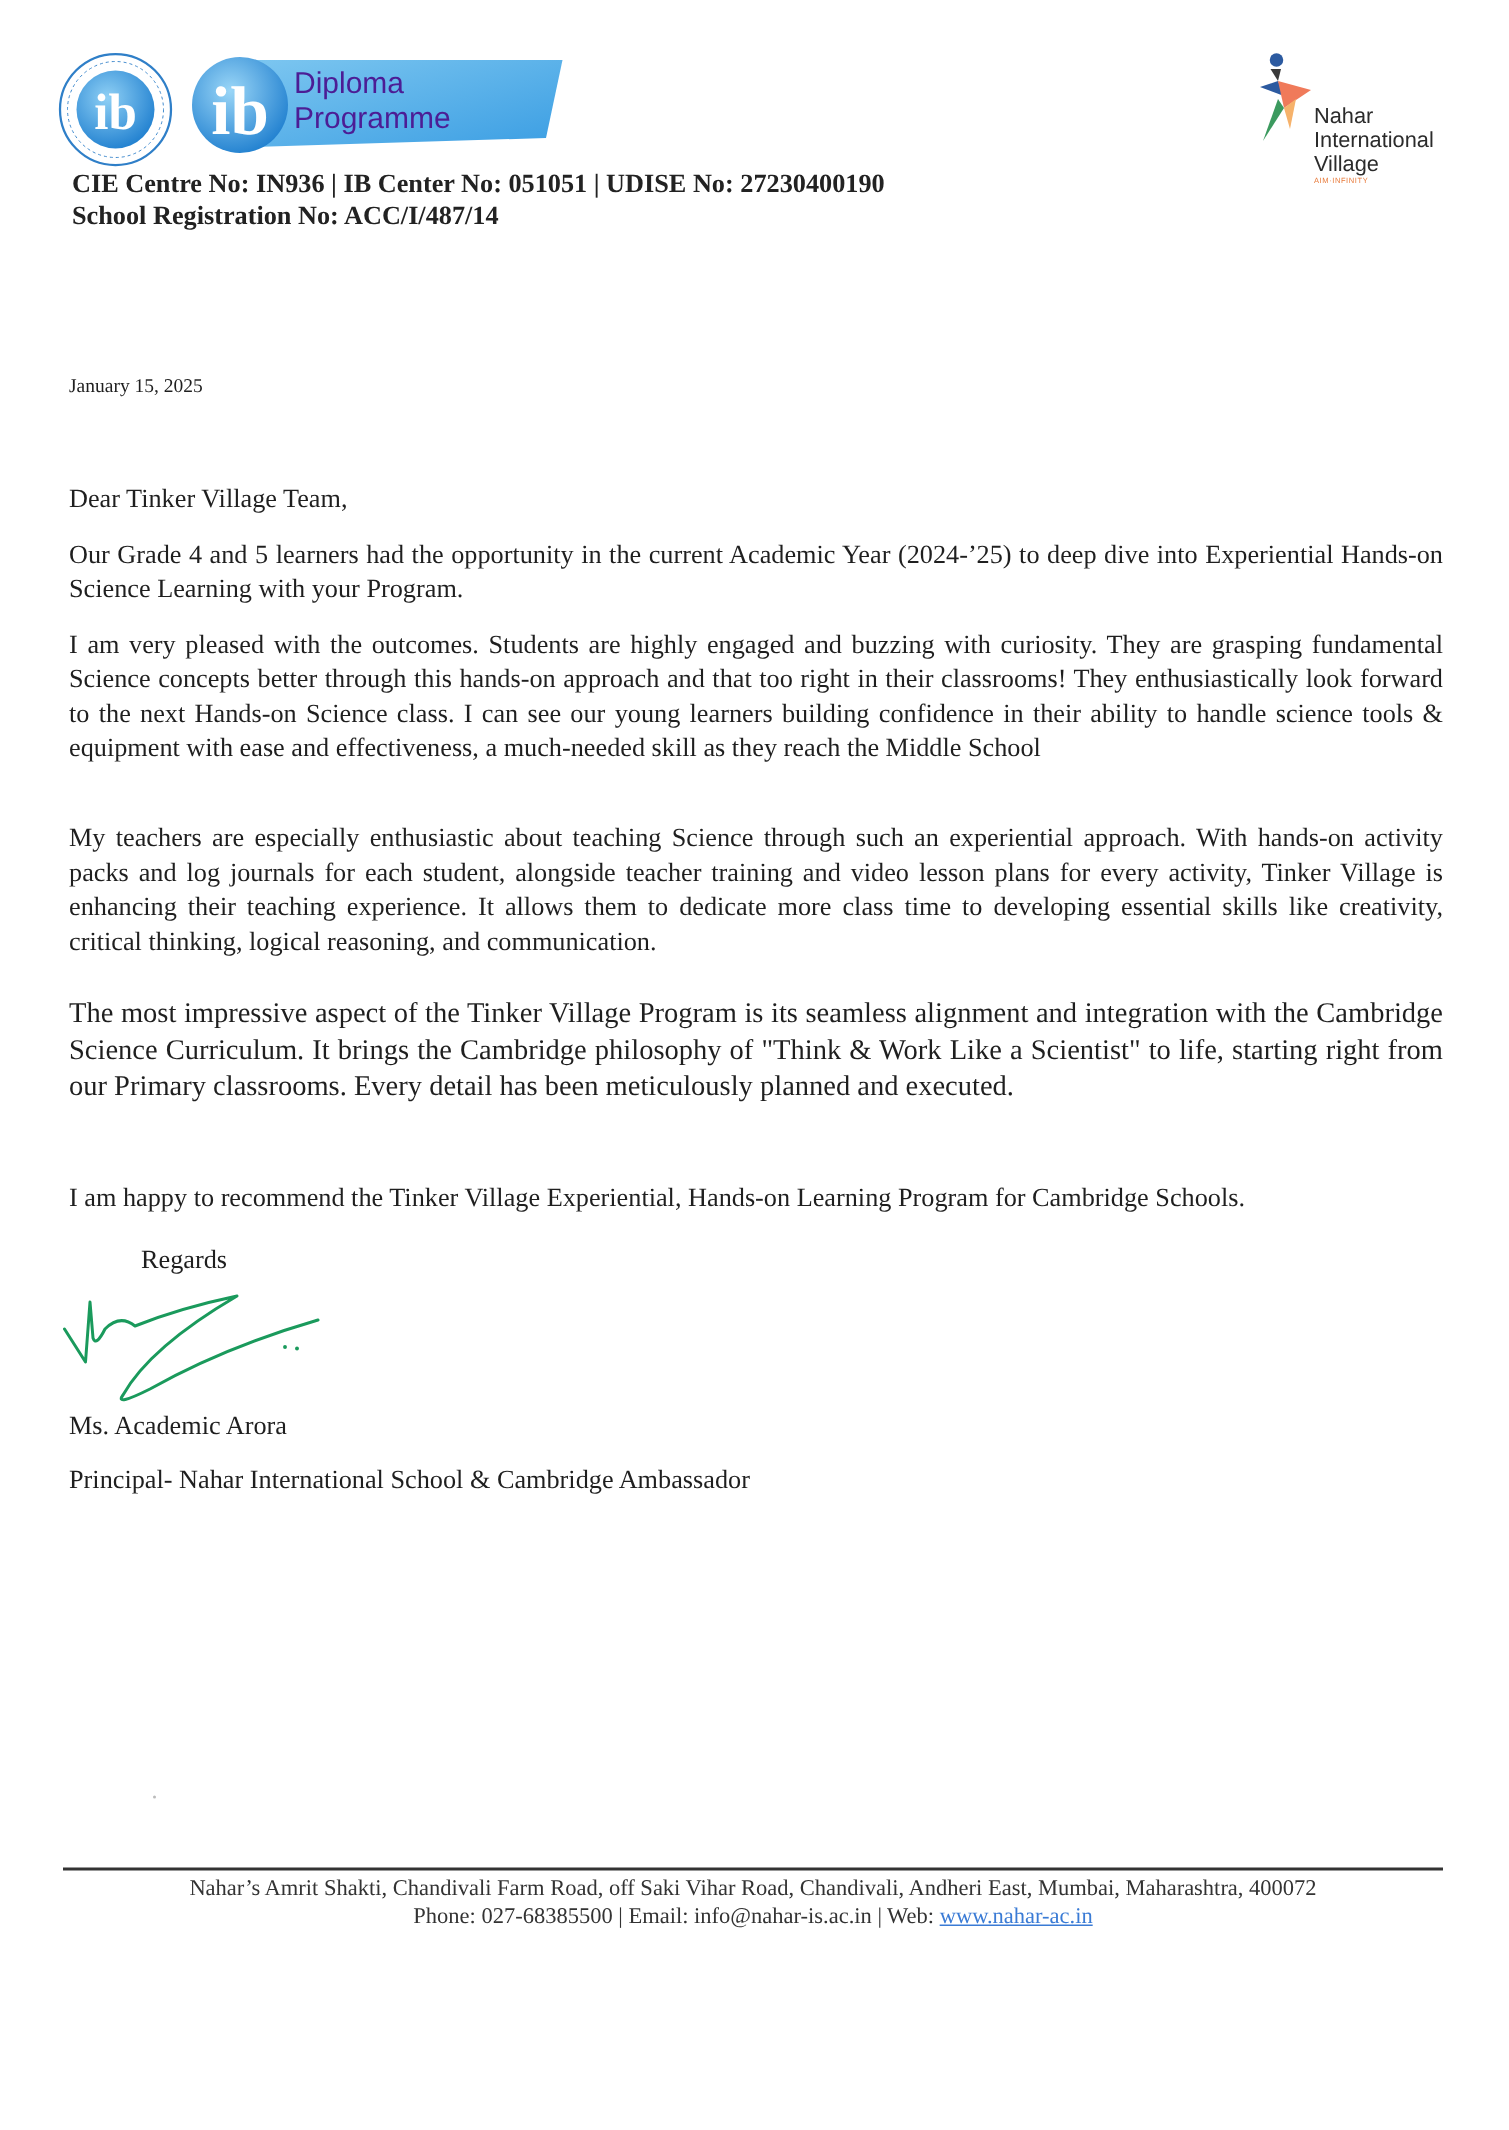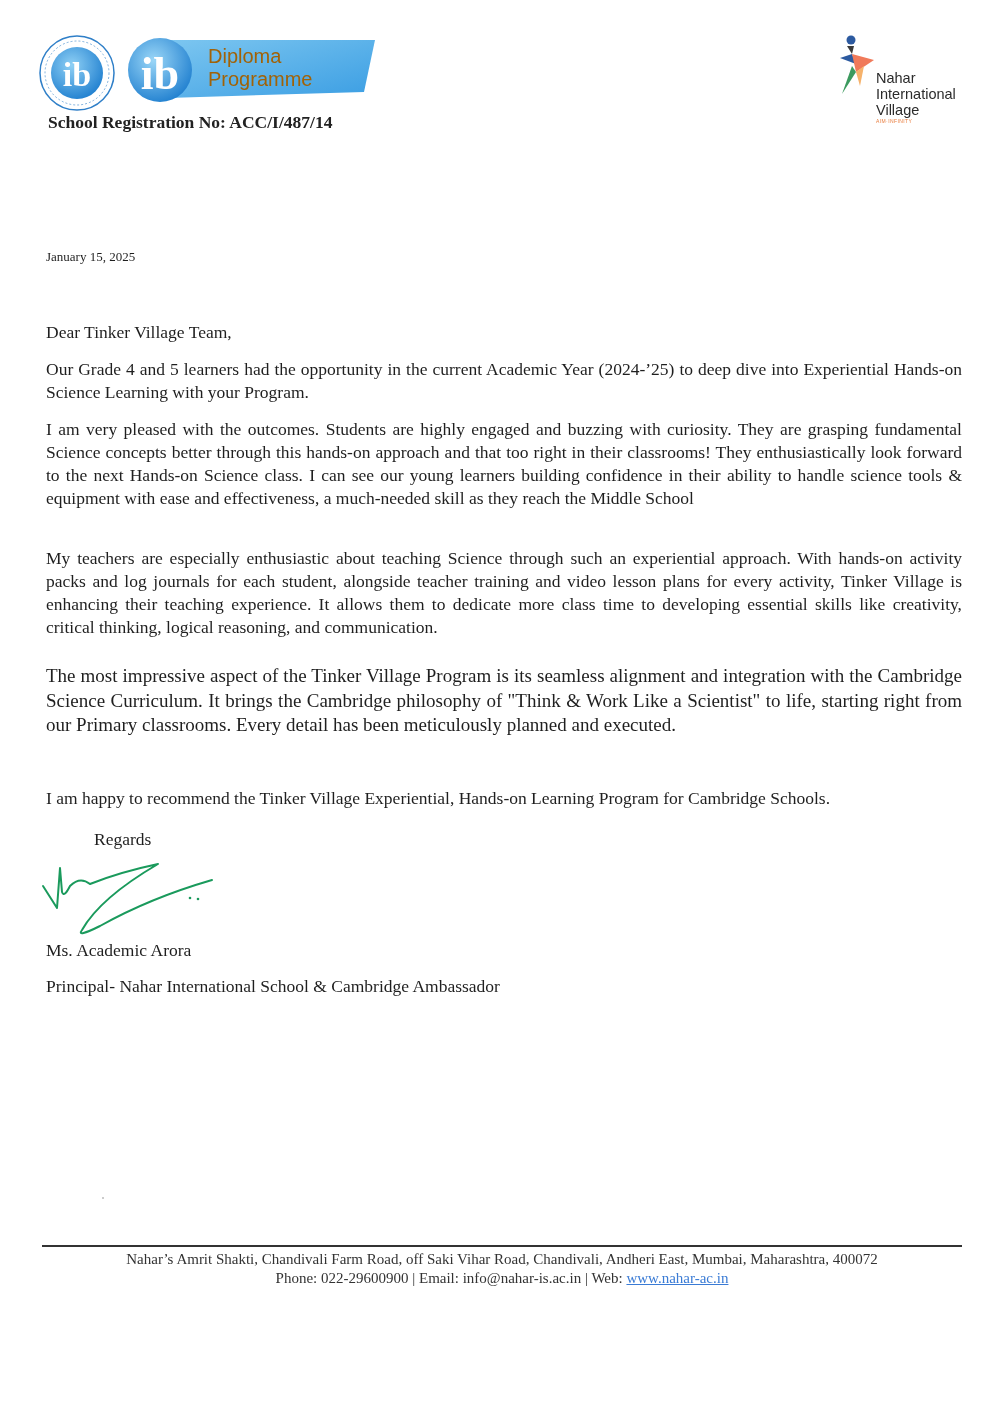--- a/index.html
+++ b/index.html
@@ -1,21 +1,21 @@
 <!DOCTYPE html>
 <html><head>
   <meta charset="utf-8">
   <style>
     * { box-sizing: border-box; margin: 0; padding: 0; }
     html, body { width: 1006px; height: 1420px; background: #ffffff; }
     body { position: relative; font-family: "Liberation Serif", "DejaVu Serif", serif; color: #1f1f1f; overflow: hidden; }
 
     .ib-world { position: absolute; left: 38px; top: 34px; width: 78px; height: 78px; }
     .ib-dp { position: absolute; left: 128px; top: 34px; width: 250px; height: 72px; }
-    .ib-dp-text { position: absolute; left: 208px; top: 45px; color: #a16207; font-family: "Liberation Sans", "DejaVu Sans", sans-serif; font-size: 20px; line-height: 23px; }
+    .ib-dp-text { position: absolute; left: 196px; top: 45px; color: #4c1d95; font-family: "Liberation Sans", "DejaVu Sans", sans-serif; font-size: 20px; line-height: 23px; }
 
     .nahar-logo { position: absolute; left: 838px; top: 32px; width: 40px; height: 66px; }
     .nahar-name { position: absolute; left: 876px; top: 70px; font-family: "Liberation Sans", "DejaVu Sans", sans-serif; font-size: 14.5px; line-height: 16px; color: #2b2b2b; }
     .nahar-tag { font-size: 5px; color: #e87a3a; letter-spacing: 0.4px; line-height: 7px; display: block; }
 
     .reg-lines { position: absolute; left: 48px; top: 112px; font-weight: bold; font-size: 17.5px; line-height: 21px; color: #222; }
 
     .date { position: absolute; left: 46px; top: 249px; font-size: 13px; }
     .salutation { position: absolute; left: 46px; top: 322px; font-size: 17.5px; }
 
@@ -81,20 +81,21 @@
   <polygon points="18,40 26,34 22,54" fill="#f6b26b"></polygon>
 </svg>
 <div class="nahar-name">
   <div>Nahar</div>
   <div>International</div>
   <div>Village</div>
   <span class="nahar-tag">AIM·INFINITY</span>
 </div>
 
 <div class="reg-lines">
+  <div>CIE Centre No: IN936 | IB Center No: 051051 | UDISE No: 27230400190</div>
   <div>School Registration No: ACC/I/487/14</div>
 </div>
 
 <div class="date">January 15, 2025</div>
 <div class="salutation">Dear Tinker Village Team,</div>
 
 <p class="para p1">Our Grade 4 and 5 learners had the opportunity in the current Academic Year (2024-’25) to deep dive into Experiential Hands-on Science Learning with your Program.</p>
 <p class="para p2">I am very pleased with the outcomes. Students are highly engaged and buzzing with curiosity. They are grasping fundamental Science concepts better through this hands-on approach and that too right in their classrooms! They enthusiastically look forward to the next Hands-on Science class. I can see our young learners building confidence in their ability to handle science tools &amp; equipment with ease and effectiveness, a much-needed skill as they reach the Middle School</p>
 <p class="para p3">My teachers are especially enthusiastic about teaching Science through such an experiential approach. With hands-on activity packs and log journals for each student, alongside teacher training and video lesson plans for every activity, Tinker Village is enhancing their teaching experience. It allows them to dedicate more class time to developing essential skills like creativity, critical thinking, logical reasoning, and communication.</p>
 <p class="para p4">The most impressive aspect of the Tinker Village Program is its seamless alignment and integration with the Cambridge Science Curriculum. It brings the Cambridge philosophy of "Think &amp; Work Like a Scientist" to life, starting right from our Primary classrooms. Every detail has been meticulously planned and executed.</p>
@@ -110,15 +111,15 @@
 
 <div class="signer-name">Ms. Academic Arora</div>
 <div class="signer-title">Principal- Nahar International School &amp; Cambridge Ambassador</div>
 
 <div class="dot"></div>
 
 <div class="footer-rule"></div>
 <div class="footer">
   <div>Nahar’s Amrit Shakti, Chandivali Farm Road, off Saki Vihar Road, Chandivali, Andheri East, Mumbai, Maharashtra, 400072</div>
   <div>
-    <span>Phone: 022-29600900 | Email: info@nahar-is.ac.in | Web: </span><a>www.nahar-ac.in</a>
+    <span>Phone: 027-68385500 | Email: info@nahar-is.ac.in | Web: </span><a>www.nahar-ac.in</a>
   </div>
 </div>
 
 </body></html>

